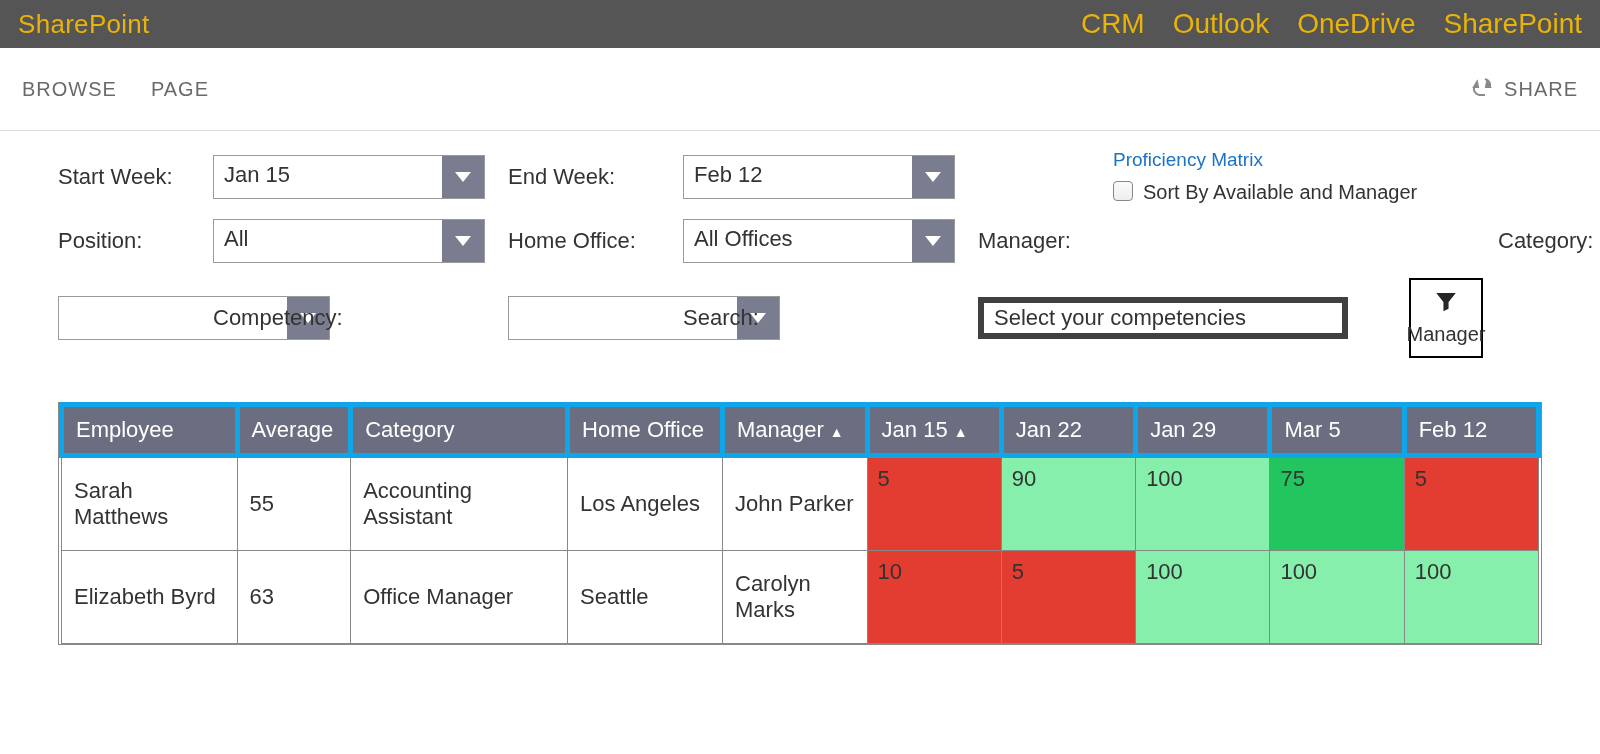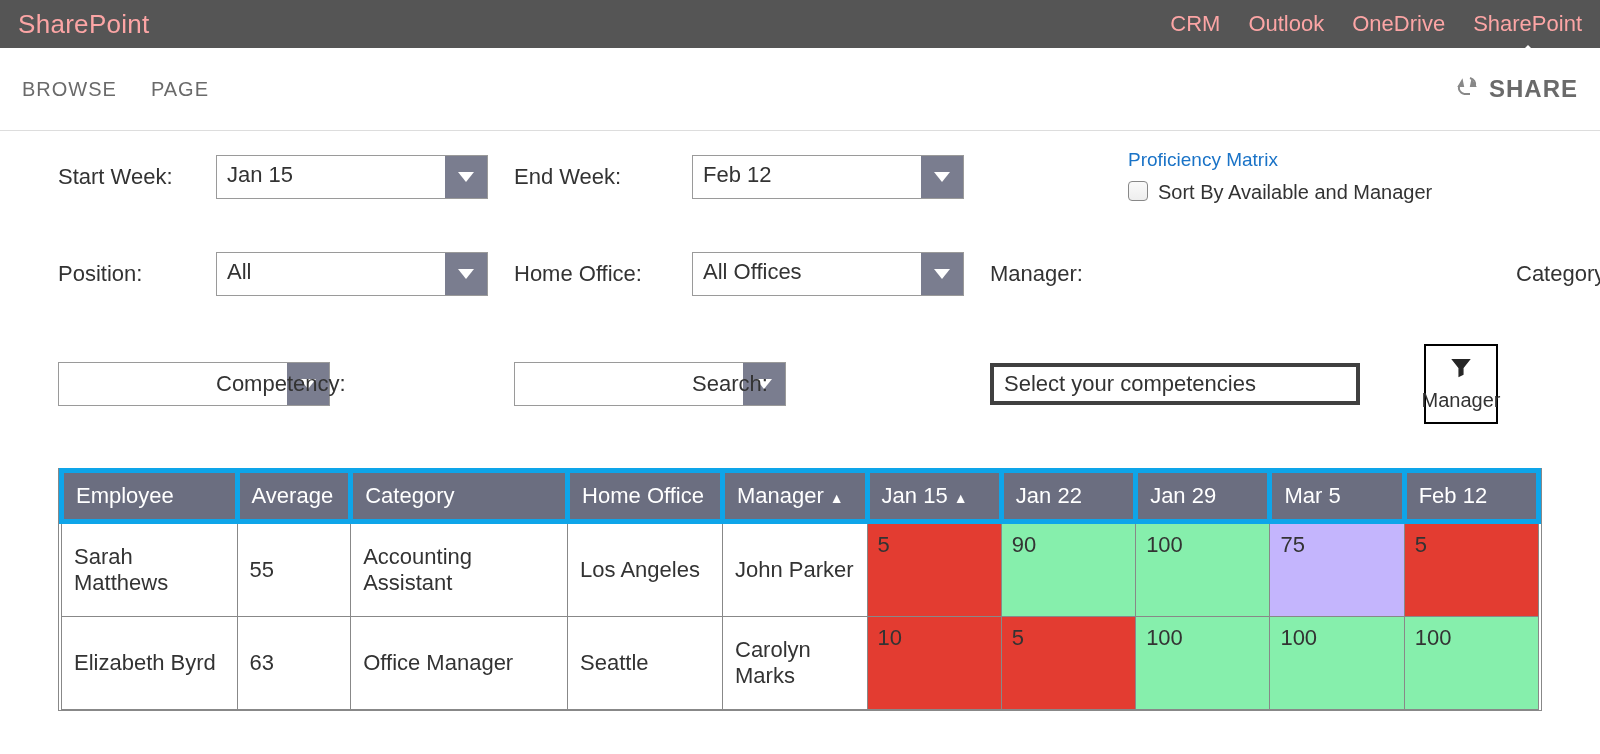--- a/index.html
+++ b/index.html
@@ -1,51 +1,51 @@
 <!DOCTYPE html>
 <html><head>
 <meta charset="utf-8">
 <style>
   html, body { margin:0; padding:0; font-family:"Segoe UI","Segoe UI Light",Tahoma,Arial,sans-serif; font-size:20px; color:#333; background:#fff; }
   
-  .suitebar { background:#555555; color:#fca5a5; display:flex; align-items:center; justify-content:space-between; height:48px; padding:0 18px; }
+  .suitebar { background:#555555; color:#eab308; display:flex; align-items:center; justify-content:space-between; height:48px; padding:0 18px; }
   .suitebar .brand { font-size:26px; font-weight:400; letter-spacing:.3px; }
-  .suitebar .apps { display:flex; gap:28px; font-size:22px; }
+  .suitebar .apps { display:flex; gap:28px; font-size:28px; }
   .suitebar .apps span { position:relative; cursor:pointer; }
   .suitebar .apps span.current::after { content:""; position:absolute; left:50%; transform:translateX(-50%); bottom:-15px; border-left:7px solid transparent; border-right:7px solid transparent; border-bottom:7px solid #fff; }
   
   .ribbon { display:flex; align-items:center; justify-content:space-between; height:56px; border-bottom:1px solid #ddd; padding:13px 22px; color:#6a6a6a; }
   .ribbon .tabs { display:flex; gap:34px; font-size:20px; letter-spacing:1px; }
   .ribbon .tabs span { cursor:pointer; }
-  .ribbon .share { display:flex; align-items:center; gap:10px; cursor:pointer; font-size:24px; letter-spacing:1px;font-weight:bold; }
+  .ribbon .share { display:flex; align-items:center; gap:10px; cursor:pointer; font-size:20px; letter-spacing:1px; }
   .ribbon .share svg { width:24px; height:24px; }
   
   .filters { padding:18px 58px 18px 58px; }
-  .filter-grid { display:grid; grid-template-columns: 140px 280px 160px 280px 120px 370px 90px; column-gap:18px; row-gap:48px; align-items:center; }
+  .filter-grid { display:grid; grid-template-columns: 140px 280px 160px 280px 120px 370px 90px; column-gap:18px; row-gap:48px; align-items:center;gap:15px; }
   .filter-grid .lbl { font-size:22px; color:#333; justify-self:start; }
   .dd { display:flex; border:1px solid #9a9a9a; height:42px; width:270px; }
   .dd .val { flex:1; padding:6px 10px; font-size:22px; color:#333; }
   .dd .btn { width:42px; background:#7a7d8f; display:flex; align-items:center; justify-content:center; cursor:pointer; }
   .dd .btn svg { width:16px; height:10px; fill:#fff; }
   .linkish { color:#1a73c7; font-size:19px; cursor:pointer; }
   .check-row { display:flex; align-items:flex-start; gap:10px; margin-top:10px; }
   .check-row .box { width:18px; height:18px; border:1px solid #888; border-radius:4px; background:linear-gradient(#fafafa,#eee); cursor:pointer; }
-  .searchbox { border:4px solid #404040; height:42px; width:370px; padding:4px 10px; font-size:22px; color:#333; box-sizing:border-box; display:flex; align-items:center;}
+  .searchbox { border:6px solid #404040; height:42px; width:370px; padding:4px 10px; font-size:22px; color:#333; box-sizing:border-box; display:flex; align-items:center;}
   .filter-btn { border:2px solid #000; height:76px; width:70px; display:flex; flex-direction:column; align-items:center; justify-content:center; gap:6px; cursor:pointer; font-size:20px; margin-left:auto; }
   .filter-btn svg { width:22px; height:22px; }
   
   .sheet { margin:26px 58px 40px 58px; border:1px solid #888; border-top:none; }
   table { border-collapse:collapse; width:100%; table-layout:fixed; }
   thead th { background:#6b6e80; color:#fff; font-weight:400; font-size:22px; text-align:left; padding:10px 12px; border:5px solid #0ea5e9; position:relative; }
   thead th .sort { font-size:14px; margin-left:6px; }
   tbody td { border:1px solid #888; padding:20px 12px; font-size:22px; vertical-align:middle; }
   td.metric { vertical-align:top; padding:8px 10px; font-size:22px; }
   .red { background:#e33c31; }
   .green { background:#86efac; }
-  .yellow { background:#c4b5fd; }
+  .yellow { background:#22c55e; }
   col.c-emp { width:170px; }
   col.c-avg { width:110px; }
   col.c-pos { width:210px; }
   col.c-off { width:150px; }
   col.c-mgr { width:140px; }
   col.c-wk  { width:130px; }
 </style>
 </head>
 <body>
 

